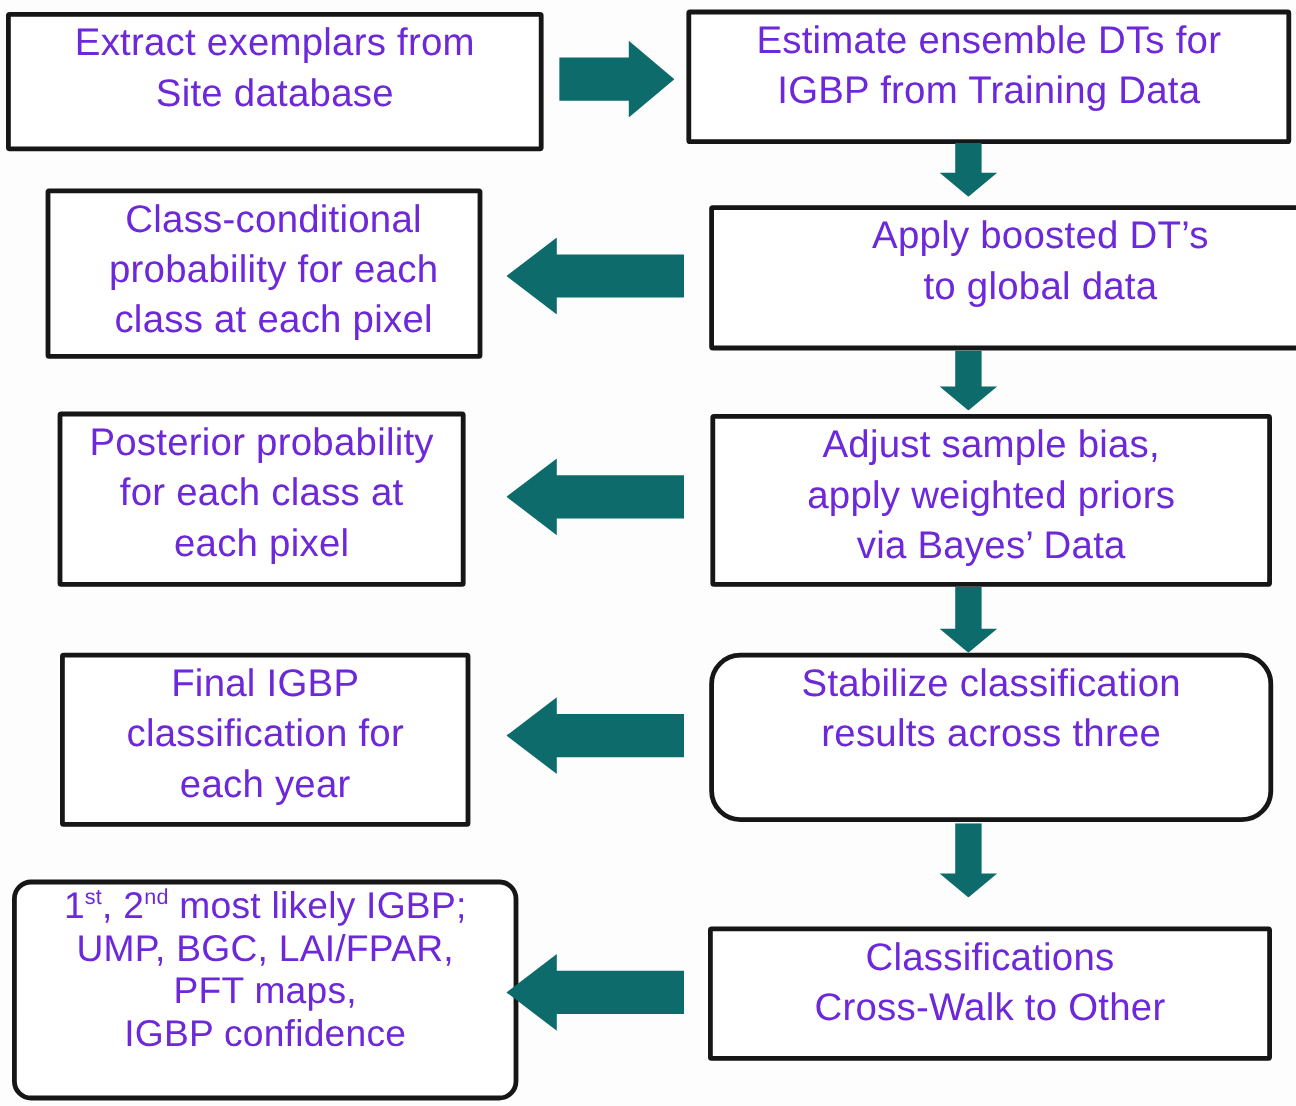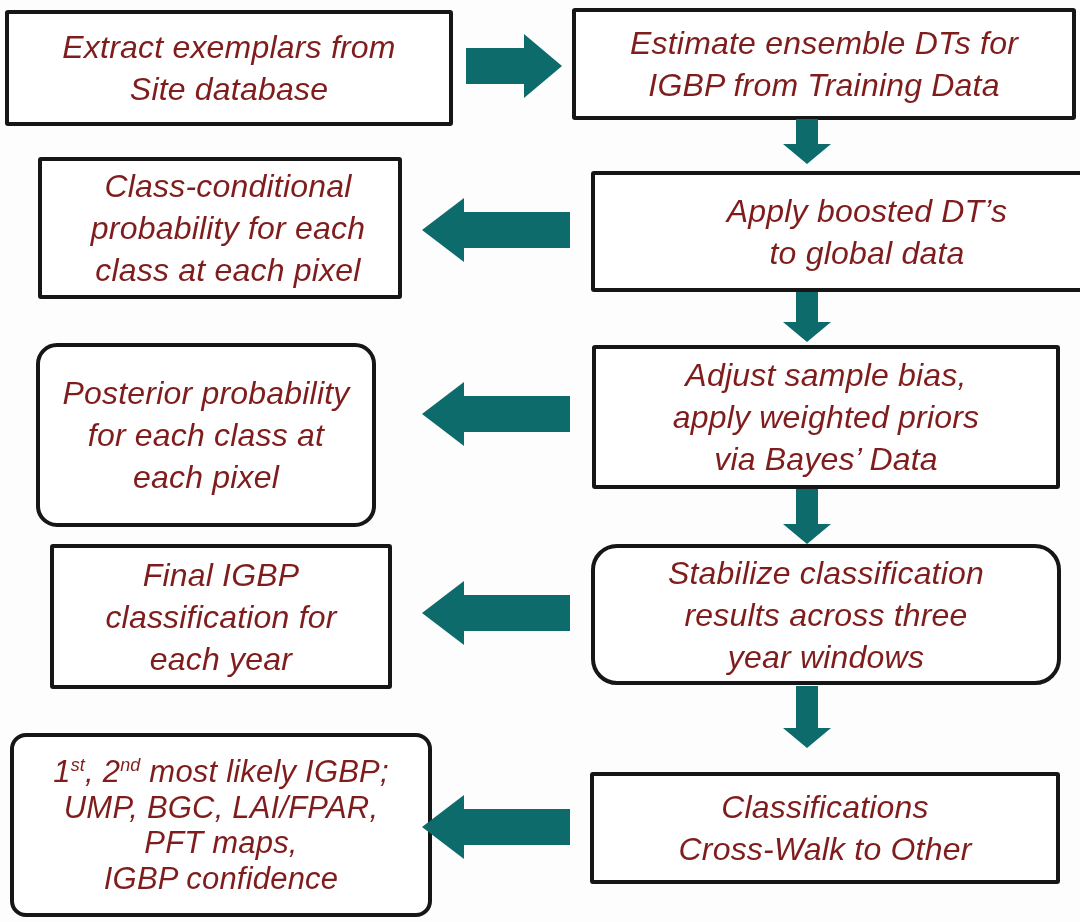--- a/index.html
+++ b/index.html
@@ -15,25 +15,24 @@
     background: #fdfdfd;
     overflow: hidden;
   }
   .box {
     position: absolute;
     box-sizing: border-box;
     background: #ffffff;
     border: 4px solid #161616;
     border-radius: 3px;
     display: flex;
-    align-items: center;
+    align-items: flex-start;
     justify-content: center;
     text-align: center;
-    color: #7f1d1d;
-    font-style: italic;
+    color: #6d28d9;
   }
   .box-text {
     font-size: 32px;
     line-height: 42px;
     letter-spacing: 0.2px;
   }
   .box.small-text .box-text {
     font-size: 31px;
     line-height: 35.5px;
   }
@@ -58,21 +57,21 @@
   </div>
 
   <div class="box" style="left:38px; top:157px; width:364px; height:142px;padding-left:16px;">
     <div class="box-text">
       <span class="line">Class-conditional</span>
       <span class="line">probability for each</span>
       <span class="line">class at each pixel</span>
     </div>
   </div>
 
-  <div class="box" style="left:36px; top:343px; width:340px; height:184px;border-radius:21px;">
+  <div class="box" style="left:48px; top:343px; width:340px; height:146px;">
     <div class="box-text">
       <span class="line">Posterior probability</span>
       <span class="line">for each class at</span>
       <span class="line">each pixel</span>
     </div>
   </div>
 
   <div class="box" style="left:50px; top:544px; width:342px; height:145px;">
     <div class="box-text">
       <span class="line">Final IGBP</span>
@@ -109,21 +108,20 @@
       <span class="line">Adjust sample bias,</span>
       <span class="line">apply weighted priors</span>
       <span class="line">via Bayes’ Data</span>
     </div>
   </div>
 
   <div class="box" style="left:591px; top:544px; width:470px; height:141px;border-radius:26px;">
     <div class="box-text">
       <span class="line">Stabilize classification</span>
       <span class="line">results across three</span>
-      <span class="line">year windows</span>
     </div>
   </div>
 
   <div class="box" style="left:590px; top:772px; width:470px; height:112px;">
     <div class="box-text">
       <span class="line">Classifications</span>
       <span class="line">Cross-Walk to Other</span>
     </div>
   </div>
 

